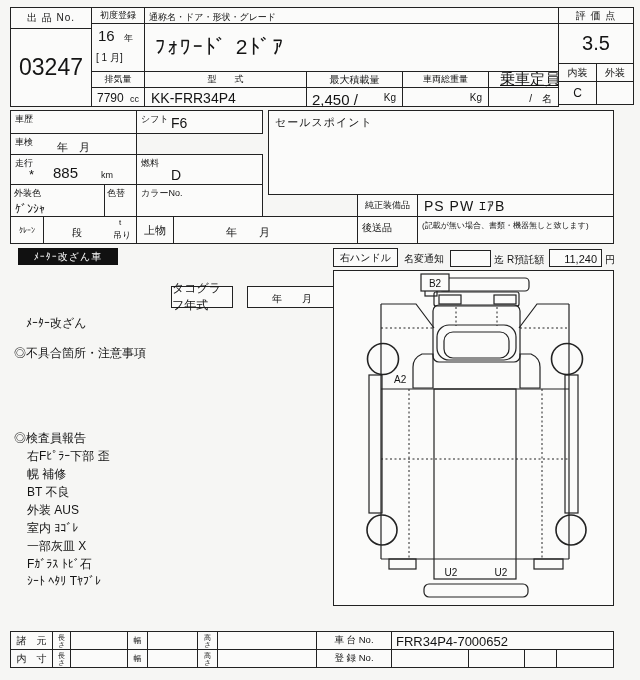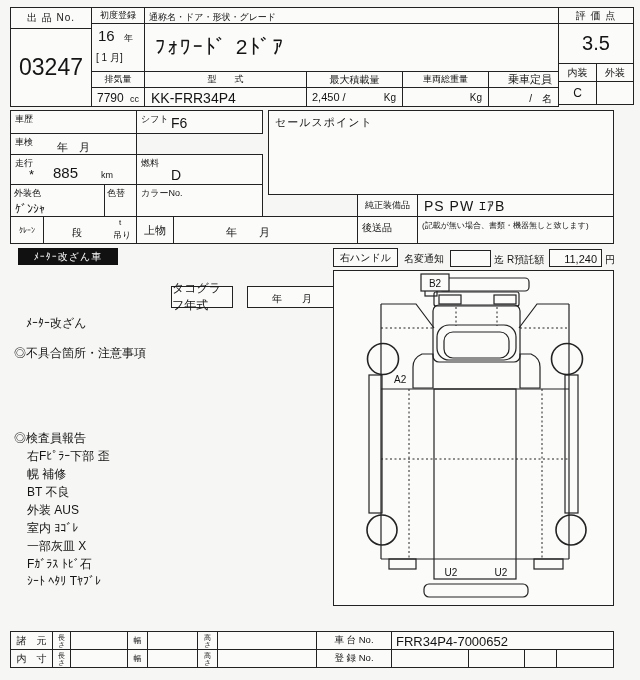--- a/index.html
+++ b/index.html
@@ -40,28 +40,28 @@
     <span class="txt" style="left:10px;top:11px;font-size:21px;letter-spacing:2px;">ﾌｫﾜｰﾄﾞ 2ﾄﾞｱ</span>
   </div>
 
   <div class="cell ctr" style="left:144px;top:71px;width:163px;height:17px;font-size:9px;">型　　式</div>
   <div class="cell" style="left:144px;top:87px;width:163px;height:20px;">
     <span class="txt" style="left:6px;top:2px;font-size:14px;">KK-FRR34P4</span>
   </div>
 
   <div class="cell ctr" style="left:306px;top:71px;width:97px;height:17px;font-size:10px;">最大積載量</div>
   <div class="cell" style="left:306px;top:87px;width:97px;height:20px;">
-    <span class="txt" style="left:5px;top:3px;font-size:11px;text-align:right;">2,450 /</span>
+    <span class="txt" style="left:5px;top:3px;font-size:15px;text-align:right;">2,450 /</span>
     <span class="txt" style="right:6px;top:4px;font-size:10px;">Kg</span>
   </div>
   <div class="cell ctr" style="left:402px;top:71px;width:87px;height:17px;font-size:9px;">車両総重量</div>
   <div class="cell" style="left:402px;top:87px;width:87px;height:20px;">
     <span class="txt" style="right:6px;top:4px;font-size:10px;">Kg</span>
   </div>
-  <div class="cell ctr" style="left:488px;top:71px;width:84px;height:17px;font-size:11px;">乗車定員</div>
+  <div class="cell ctr" style="left:488px;top:71px;width:84px;height:17px;font-size:15px;text-decoration:underline;">乗車定員</div>
   <div class="cell" style="left:488px;top:87px;width:71px;height:20px;">
     <span class="txt" style="right:6px;top:4px;font-size:10px;">/　名</span>
   </div>
 
   <div class="cell ctr" style="left:558px;top:7px;width:76px;height:17px;font-size:10px;letter-spacing:1px;">評 価 点</div>
   <div class="cell ctr" style="left:558px;top:23px;width:76px;height:41px;font-size:20px;">3.5</div>
   <div class="cell ctr" style="left:558px;top:63px;width:39px;height:19px;font-size:10px;">内装</div>
   <div class="cell ctr" style="left:596px;top:63px;width:38px;height:19px;font-size:10px;">外装</div>
   <div class="cell ctr" style="left:558px;top:81px;width:39px;height:24px;font-size:12px;">C</div>
   <div class="cell" style="left:596px;top:81px;width:38px;height:24px;"></div>

